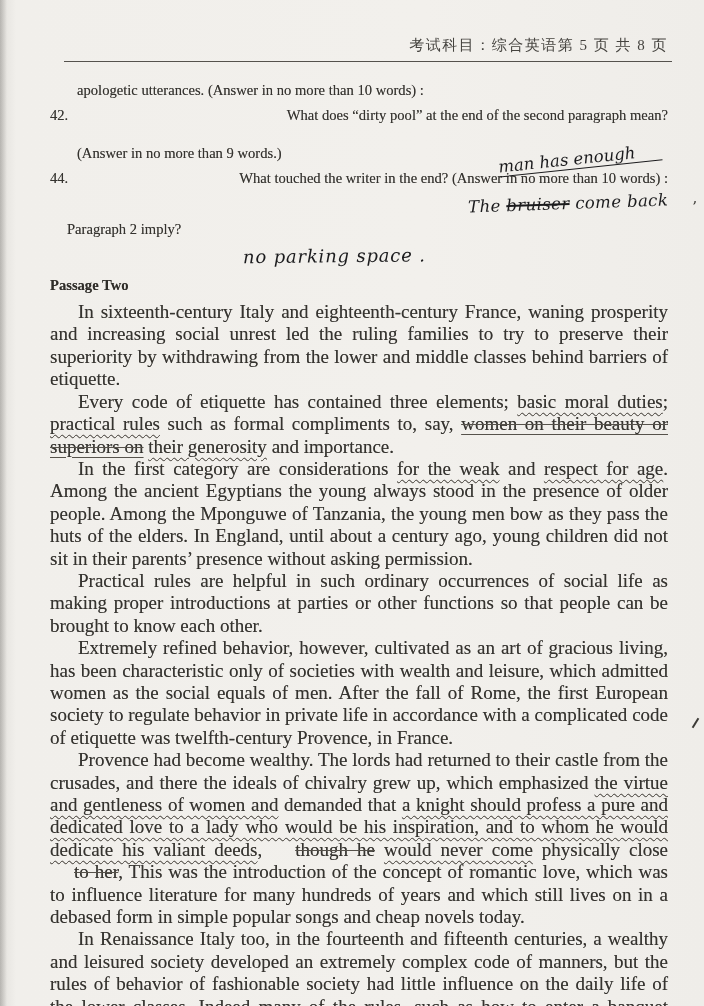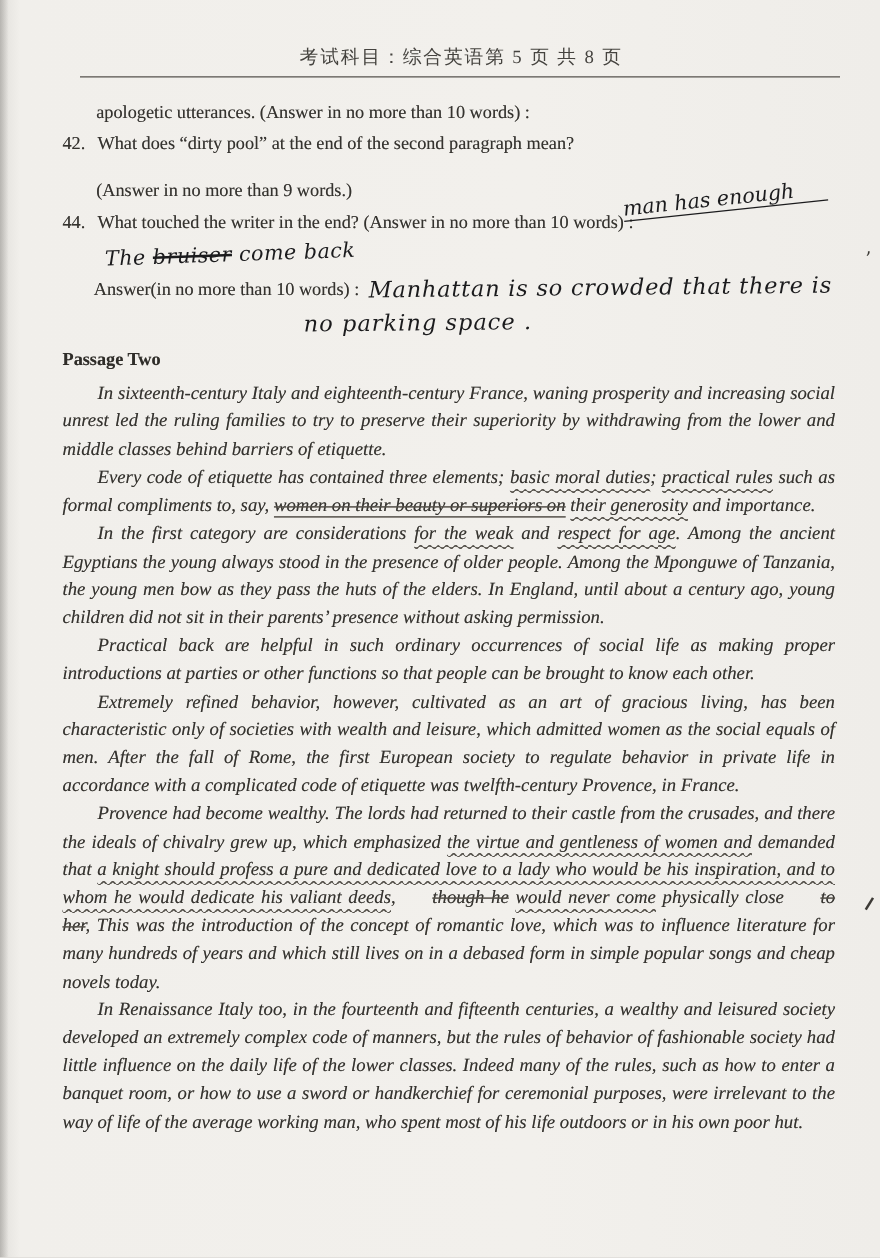--- a/index.html
+++ b/index.html
@@ -10,35 +10,35 @@
     font-family:"Liberation Serif", serif;
     color:#3a3835;
   }
   .page::before {
     content:""; position:absolute; left:0; top:0; bottom:0; width:7px;
     background:linear-gradient(90deg, rgba(70,68,64,.28), rgba(70,68,64,0));
     pointer-events:none;
   }
   .header {
     position:absolute; top:36px; left:70px; right:36px;
-    display:flex; justify-content:center;
+    display:flex; justify-content:flex-end;
     font-size:15px; letter-spacing:1.5px; color:#45433f;
   }
   .header-rule {
     position:absolute; top:61px; left:64px; right:32px;
     border-top:1.7px solid #55524d;
   }
   .content {
     position:absolute; top:66px; left:50px; right:36px;
     font-size:14.6px; line-height:25.3px; color:#35332f;
     text-shadow:0 0 .5px rgba(64,62,58,.55);
   }
   .qrow { display:flex; position:relative; }
   .qnum { width:28px; flex:none; }
-  .qtext { flex:1; }
+  .qtext { flex:1;text-align:right; }
   .qcont { padding-left:27px;margin-top:12px; }
   .qcont-45 { padding-left:17px; }
   .qcont-ans { padding-left:25px; white-space:nowrap; }
   .hand {
     font-family:"DejaVu Serif", cursive; font-style:italic;
     color:#1b1b1d; text-shadow:none;
   }
   .hand-44 {
     display:inline-block; font-size:16.5px; white-space:nowrap;
     transform:rotate(-2deg); margin-left:6px; letter-spacing:.4px;
@@ -51,21 +51,21 @@
   }
   .hand-45 {
     display:inline-block; font-size:18px; letter-spacing:.6px;
     transform:rotate(-.6deg); margin-left:8px; white-space:nowrap;
   }
   .hand-45-l2 { display:block; margin-left:193px; font-size:18px; letter-spacing:.8px;
     line-height:23px; transform:rotate(-.6deg); }
   .passage-title { font-weight:bold; margin:7px 0 3px 0; color:#2f2d29; }
   .para {
     margin:0; text-align:justify; text-indent:28px;
-    line-height:22.4px; font-size:15px;font-style:italic;
+    line-height:22.4px; font-size:19px;
   }
   .m-wavy {
     text-decoration:underline; text-decoration-style:wavy;
     text-decoration-color:#56524b; text-decoration-thickness:1px;
     text-underline-offset:4px;
   }
   .m-strike { text-decoration:line-through; text-decoration-color:#56524b; text-decoration-thickness:1.3px;margin-left:24px; }
   .m-strike-under {
     text-decoration:underline line-through; text-decoration-color:#56524b;
     text-decoration-thickness:1.2px; text-underline-offset:4px;
@@ -107,32 +107,30 @@
     <div class="qrow">
       <span class="qnum">44.</span>
       <span class="qtext">
         <span>What touched the writer in the end? (Answer in no more than 10 words) :</span><span class="hand hand-44"><span>The</span>
           <span class="struck">bruiser</span>
           <span>come back</span></span>
       </span>
       <span class="hand hand-above">man has enough</span>
     </div>
 
+    <div class="qcont-45">Paragraph 2 imply?</div>
 
-    <div class="qcont-ans">
-      <span>Answer(in no more than 10 words) :</span><span class="hand hand-45">Manhattan is so crowded that there is</span>
-    </div>
     <div class="hand hand-45-l2">no parking space .</div>
 
     <div class="passage-title">Passage Two</div>
 
     <div>
         <p class="para"><span>In sixteenth-century Italy and eighteenth-century France, waning prosperity and increasing social unrest led the ruling families to try to preserve their superiority by withdrawing from the lower and middle classes behind barriers of etiquette.</span></p>
         <p class="para"><span>Every code of etiquette has contained three elements; </span><span class="m-wavy">basic moral duties</span><span>; </span><span class="m-wavy">practical rules</span><span> such as formal compliments to, say, </span><span class="m-strike-under">women on their beauty or superiors on</span><span> </span><span class="m-wavy">their generosity</span><span> and importance.</span></p>
         <p class="para"><span>In the first category are considerations </span><span class="m-wavy">for the weak</span><span> and </span><span class="m-wavy">respect for age</span><span>. Among the ancient Egyptians the young always stood in the presence of older people. Among the Mponguwe of Tanzania, the young men bow as they pass the huts of the elders. In England, until about a century ago, young children did not sit in their parents’ presence without asking permission.</span></p>
-        <p class="para"><span>Practical back are helpful in such ordinary occurrences of social life as making proper introductions at parties or other functions so that people can be brought to know each other.</span></p>
+        <p class="para"><span>Practical rules are helpful in such ordinary occurrences of social life as making proper introductions at parties or other functions so that people can be brought to know each other.</span></p>
         <p class="para"><span>Extremely refined behavior, however, cultivated as an art of gracious living, has been characteristic only of societies with wealth and leisure, which admitted women as the social equals of men. After the fall of Rome, the first European society to regulate behavior in private life in accordance with a complicated code of etiquette was twelfth-century Provence, in France.</span></p>
         <p class="para"><span>Provence had become wealthy. The lords had returned to their castle from the crusades, and there the ideals of chivalry grew up, which emphasized </span><span class="m-wavy">the virtue and gentleness of women and</span><span> demanded that </span><span class="m-wavy">a knight should profess a pure and dedicated love to a lady who would be his inspiration, and to whom he would dedicate his valiant deeds</span><span>, </span><span class="m-strike">though he</span><span> </span><span class="m-wavy">would never come</span><span> physically close </span><span class="m-strike">to her</span><span>, This was the introduction of the concept of romantic love, which was to influence literature for many hundreds of years and which still lives on in a debased form in simple popular songs and cheap novels today.</span></p>
         <p class="para"><span>In Renaissance Italy too, in the fourteenth and fifteenth centuries, a wealthy and leisured society developed an extremely complex code of manners, but the rules of behavior of fashionable society had little influence on the daily life of the lower classes. Indeed many of the rules, such as how to enter a banquet room, or how to use a sword or handkerchief for ceremonial purposes, were irrelevant to the way of life of the average working man, who spent most of his life outdoors or in his own poor hut.</span></p>
       </div>
 
   </div>
 </div>
 
 </body></html>

